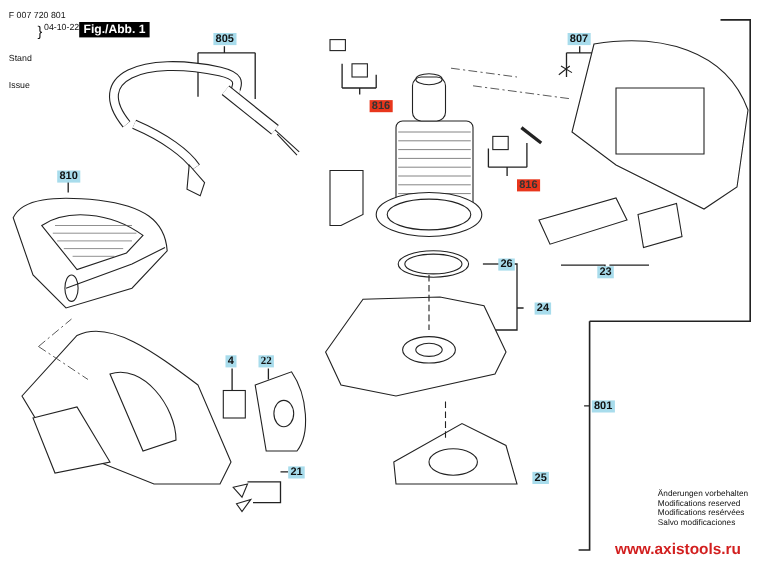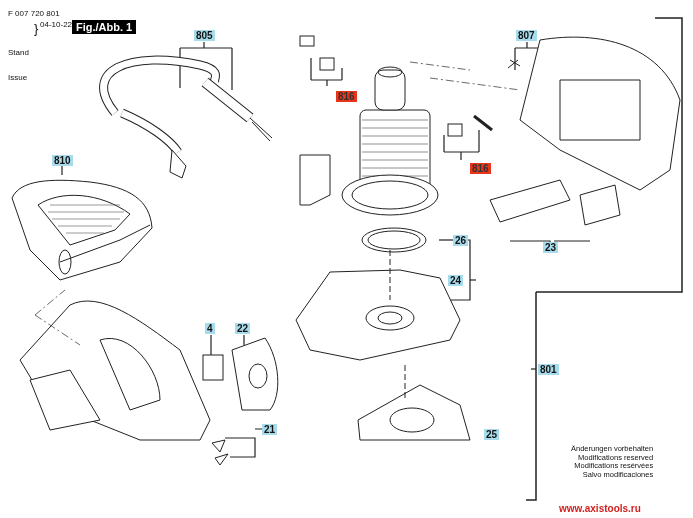--- a/index.html
+++ b/index.html
@@ -2,22 +2,22 @@
 <html><head>
 <meta charset="utf-8">
 <style>
   html, body { margin:0; padding:0; background:#ffffff; }
   body { width:693px; height:518px; position:relative; overflow:hidden; font-family:"Liberation Sans", sans-serif; }
   .hdr { position:absolute; font-size:8px; color:#111; line-height:9px; }
   .fig { position:absolute; left:72px; top:20px; background:#000; color:#fff; font-weight:bold; font-size:11px; padding:1px 4px; line-height:12px; }
   .lbl { position:absolute; font-weight:bold; font-size:10px; line-height:11px; padding:0 2px; color:#111; }
   .lbl.blue { background:#a8dcec; }
   .lbl.red { background:#e8361c; color:#333;margin-left:20px; }
-  .note { position:absolute; left:571px; top:445px; font-size:7.5px; line-height:8.5px; color:#111;text-align:right; }
-  .url { position:absolute; left:559px; top:491px; font-size:10px; font-weight:bold; color:#d21f1f;margin-top:12px; }
+  .note { position:absolute; left:598px; top:445px; font-size:7.5px; line-height:8.5px; color:#111; }
+  .url { position:absolute; left:559px; top:491px; font-size:14px; font-weight:bold; color:#d21f1f; }
   svg { position:absolute; left:0; top:0; }
 </style>
 </head>
 <body>
 
 <div class="hdr" style="left:8px;top:9px;">F 007 720 801</div>
 <div class="hdr" style="left:8px;top:20px;margin-top:28px;">Stand</div>
 <div class="hdr" style="left:8px;top:29px;margin-top:44px;">Issue</div>
 <div class="hdr" style="left:34px;top:18px;font-size:13px;line-height:22px;">}</div>
 <div class="hdr" style="left:40px;top:20px;">04-10-22</div>
@@ -115,24 +115,24 @@
   </g>
 </svg>
 
 <div class="lbl blue" style="left:194px;top:30px;">805</div>
 <div class="lbl blue" style="left:52px;top:155px;">810</div>
 <div class="lbl red" style="left:316px;top:91px;">816</div>
 <div class="lbl red" style="left:450px;top:163px;">816</div>
 <div class="lbl blue" style="left:516px;top:30px;">807</div>
 <div class="lbl blue" style="left:453px;top:235px;">26</div>
 <div class="lbl blue" style="left:543px;top:242px;">23</div>
-<div class="lbl blue" style="left:448px;top:275px;">24</div>
+<div class="lbl blue" style="left:486px;top:275px;">24</div>
 <div class="lbl blue" style="left:538px;top:364px;">801</div>
 <div class="lbl blue" style="left:205px;top:323px;">4</div>
-<div class="lbl blue" style="left:235px;top:323px;">22</div>
+<div class="lbl blue" style="left:235px;top:323px;font-family:Liberation Serif, serif;">22</div>
 <div class="lbl blue" style="left:484px;top:429px;">25</div>
 <div class="lbl blue" style="left:262px;top:424px;">21</div>
 
 <div class="note">
   <div>Änderungen vorbehalten</div>
   <div>Modifications reserved</div>
   <div>Modifications resérvées</div>
   <div>Salvo modificaciones</div>
 </div>
 

